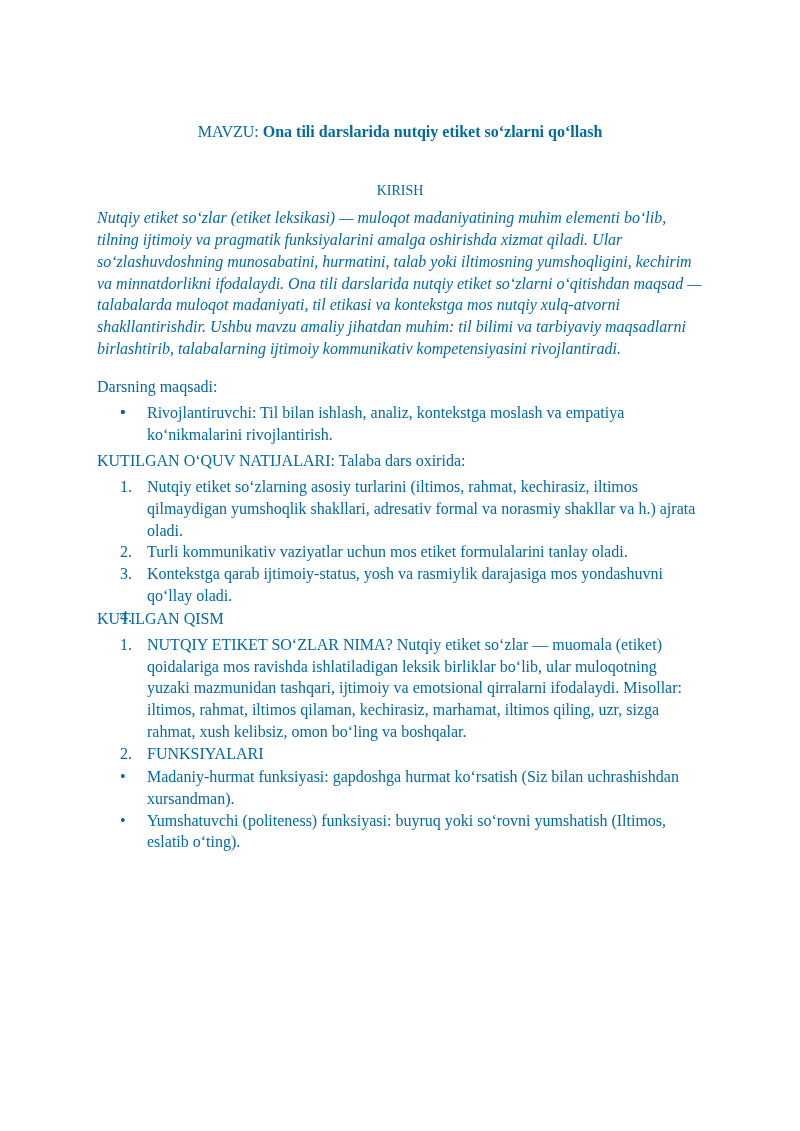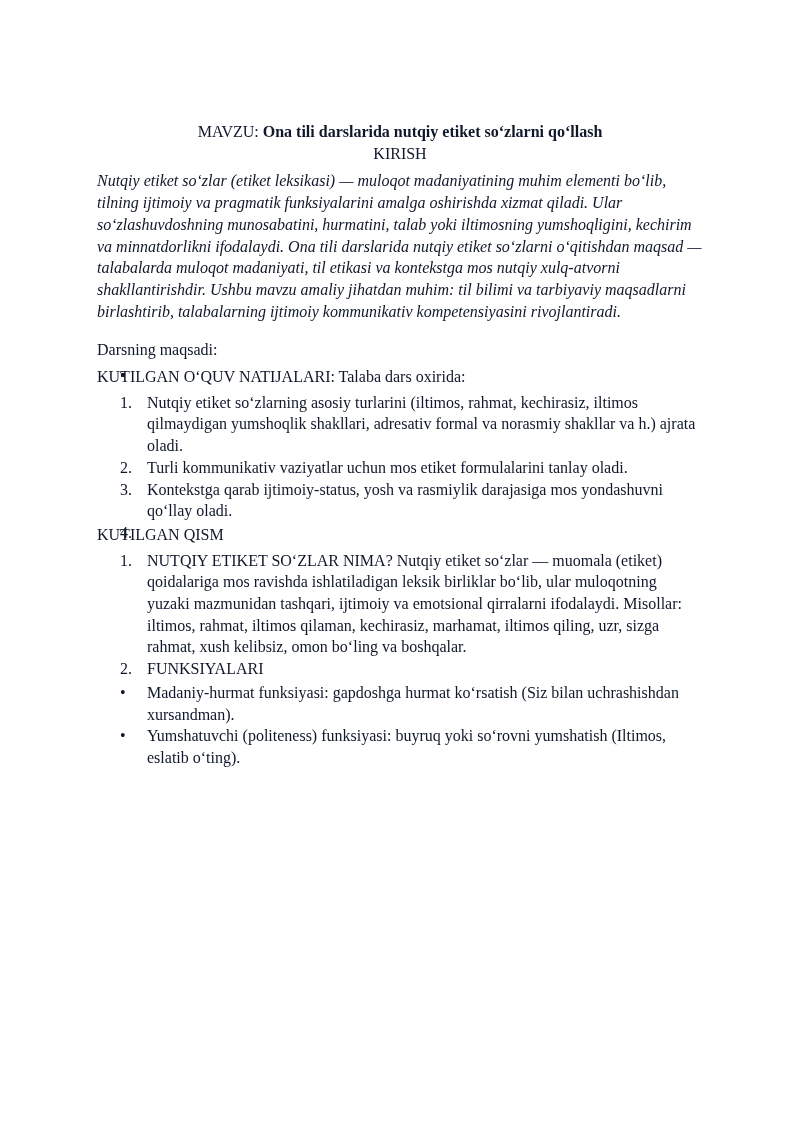--- a/index.html
+++ b/index.html
@@ -4,38 +4,39 @@
 <style>
   * { margin: 0; padding: 0; box-sizing: border-box; }
   html, body {
     width: 800px; height: 1131px;
     background: #ffffff;
     overflow: hidden;
   }
   .page {
     width: 800px; height: 1131px;
     background: #ffffff;
-    color: #0f172a;
+    color: #0369a1;
     font-family: "Liberation Serif", "DejaVu Serif", serif;
     font-size: 16px;
     line-height: 21.7px;
     padding: 121px 97px 0 97px;
     text-align: left;
   }
   .doc-title {
     font-size: 16px;
     font-weight: normal;
     text-align: center;
     white-space: pre-wrap;
   }
   .doc-title .bold { font-weight: bold; }
   .doc-subtitle {
     text-align: center;
     font-weight: normal;
-    font-size: 16px;
+    font-size: 14px;
+    margin-top: 37px;
   }
   .intro        { margin-top: 6px; font-style: italic; }
   .goals-head   { margin-top: 17px; }
   .outcome-head { margin-top: 5px; }
   .theory-head  { margin-top: 2px; }
   ul, ol { list-style: none; }
   .blist, .nlist { margin-top: 4px; }
   .flist { margin-top: 2px; }
   li {
     position: relative;
@@ -58,21 +59,21 @@
 
   <div class="doc-subtitle">KIRISH</div>
 
   <p class="intro">Nutqiy etiket soʻzlar (etiket leksikasi) — muloqot madaniyatining muhim elementi boʻlib, tilning ijtimoiy va pragmatik funksiyalarini amalga oshirishda xizmat qiladi. Ular soʻzlashuvdoshning munosabatini, hurmatini, talab yoki iltimosning yumshoqligini, kechirim va minnatdorlikni ifodalaydi. Ona tili darslarida nutqiy etiket soʻzlarni oʻqitishdan maqsad — talabalarda muloqot madaniyati, til etikasi va kontekstga mos nutqiy xulq-atvorni shakllantirishdir. Ushbu mavzu amaliy jihatdan muhim: til bilimi va tarbiyaviy maqsadlarni birlashtirib, talabalarning ijtimoiy kommunikativ kompetensiyasini rivojlantiradi.</p>
 
   <p class="goals-head">Darsning maqsadi:</p>
 
   <ul class="blist">
     <li><span class="marker dot">•</span></li>
     <li><span class="marker dot">•</span></li>
-    <li><span class="marker dot">•</span></li>
+    <li><span class="marker dot">•</span><span>Rivojlantiruvchi: Til bilan ishlash, analiz, kontekstga moslash va empatiya koʻnikmalarini rivojlantirish.</span></li>
   </ul>
 
   <p class="outcome-head">KUTILGAN OʻQUV NATIJALARI: Talaba dars oxirida:</p>
 
   <ol class="nlist">
     <li><span class="marker">1.</span><span>Nutqiy etiket soʻzlarning asosiy turlarini (iltimos, rahmat, kechirasiz, iltimos qilmaydigan yumshoqlik shakllari, adresativ formal va norasmiy shakllar va h.) ajrata oladi.</span></li>
     <li><span class="marker">2.</span><span>Turli kommunikativ vaziyatlar uchun mos etiket formulalarini tanlay oladi.</span></li>
     <li><span class="marker">3.</span><span>Kontekstga qarab ijtimoiy-status, yosh va rasmiylik darajasiga mos yondashuvni qoʻllay oladi.</span></li>
     <li><span class="marker">4.</span></li>
   </ol>

